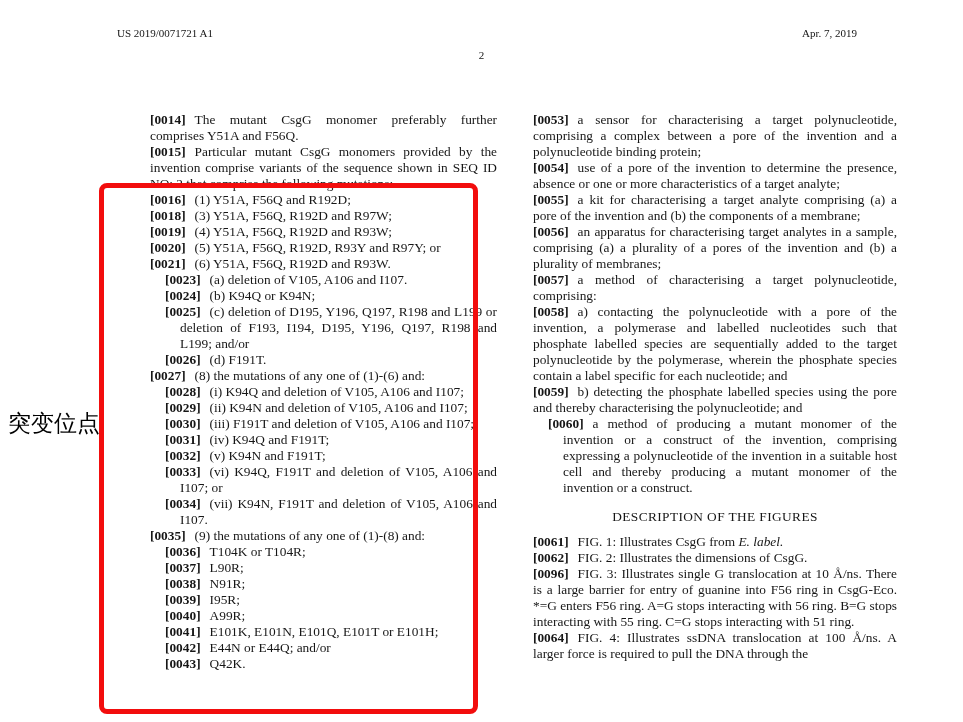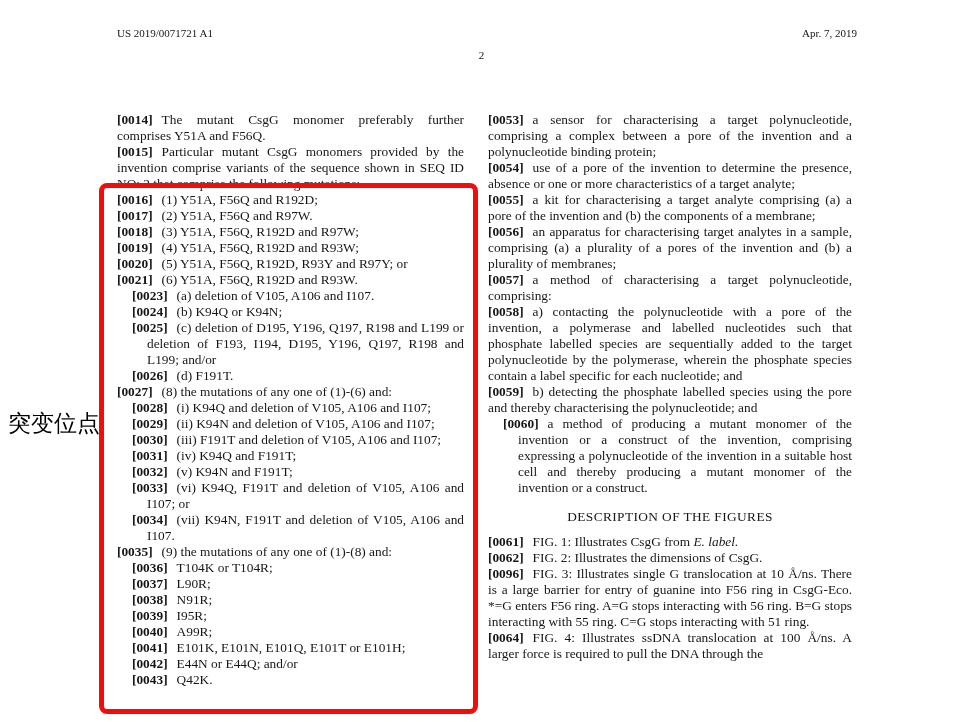--- a/index.html
+++ b/index.html
@@ -13,23 +13,24 @@
   }
   .hdr { position: absolute; font-size: 11px; white-space: nowrap; }
   #pub-number { left: 117px; top: 27px; }
   #pub-date   { right: 106px; top: 27px; }
   #page-number { left: 0; top: 49px; width: 963px; text-align: center; }
 
   .col {
     position: absolute; top: 112px;
     font-size: 13.35px; line-height: 16px;
     text-align: justify;
+    margin-left: 33px;
   }
   #left-col  { left: 117px; width: 347px; }
-  #right-col { left: 488px; width: 364px; }
+  #right-col { left: 500px; width: 364px; }
 
   .para { margin: 0; }
   .para .pnum { font-weight: bold; margin-right: 9px; }
   .para.lvl1 { padding-left: 30px; text-indent: -15px; }
 
   .fig-heading {
     text-align: center;
     margin: 13px 0 9px 0;
     letter-spacing: 0.4px;
   }
@@ -55,21 +56,20 @@
 <body>
 
 <div class="hdr" id="pub-number">US 2019/0071721 A1</div>
 <div class="hdr" id="pub-date">Apr. 7, 2019</div>
 <div class="hdr" id="page-number">2</div>
 
 <div class="col" id="left-col">
     <div class="para"><span class="pnum">[0014]</span>The mutant CsgG monomer preferably further comprises Y51A and F56Q.</div>
     <div class="para"><span class="pnum">[0015]</span>Particular mutant CsgG monomers provided by the invention comprise variants of the sequence shown in SEQ ID NO: 2 that comprise the following mutations:</div>
     <div class="para"><span class="pnum">[0016]</span>(1) Y51A, F56Q and R192D;</div>
-    <div class="para"><span class="pnum">[0017]</span>(2) Y51A, F56Q and R97W.</div>
     <div class="para"><span class="pnum">[0018]</span>(3) Y51A, F56Q, R192D and R97W;</div>
     <div class="para"><span class="pnum">[0019]</span>(4) Y51A, F56Q, R192D and R93W;</div>
     <div class="para"><span class="pnum">[0020]</span>(5) Y51A, F56Q, R192D, R93Y and R97Y; or</div>
     <div class="para"><span class="pnum">[0021]</span>(6) Y51A, F56Q, R192D and R93W.</div>
     <div class="para lvl1"><span class="pnum">[0023]</span>(a) deletion of V105, A106 and I107.</div>
     <div class="para lvl1"><span class="pnum">[0024]</span>(b) K94Q or K94N;</div>
     <div class="para lvl1"><span class="pnum">[0025]</span>(c) deletion of D195, Y196, Q197, R198 and L199 or deletion of F193, I194, D195, Y196, Q197, R198 and L199; and/or</div>
     <div class="para lvl1"><span class="pnum">[0026]</span>(d) F191T.</div>
     <div class="para"><span class="pnum">[0027]</span>(8) the mutations of any one of (1)-(6) and:</div>
     <div class="para lvl1"><span class="pnum">[0028]</span>(i) K94Q and deletion of V105, A106 and I107;</div>

